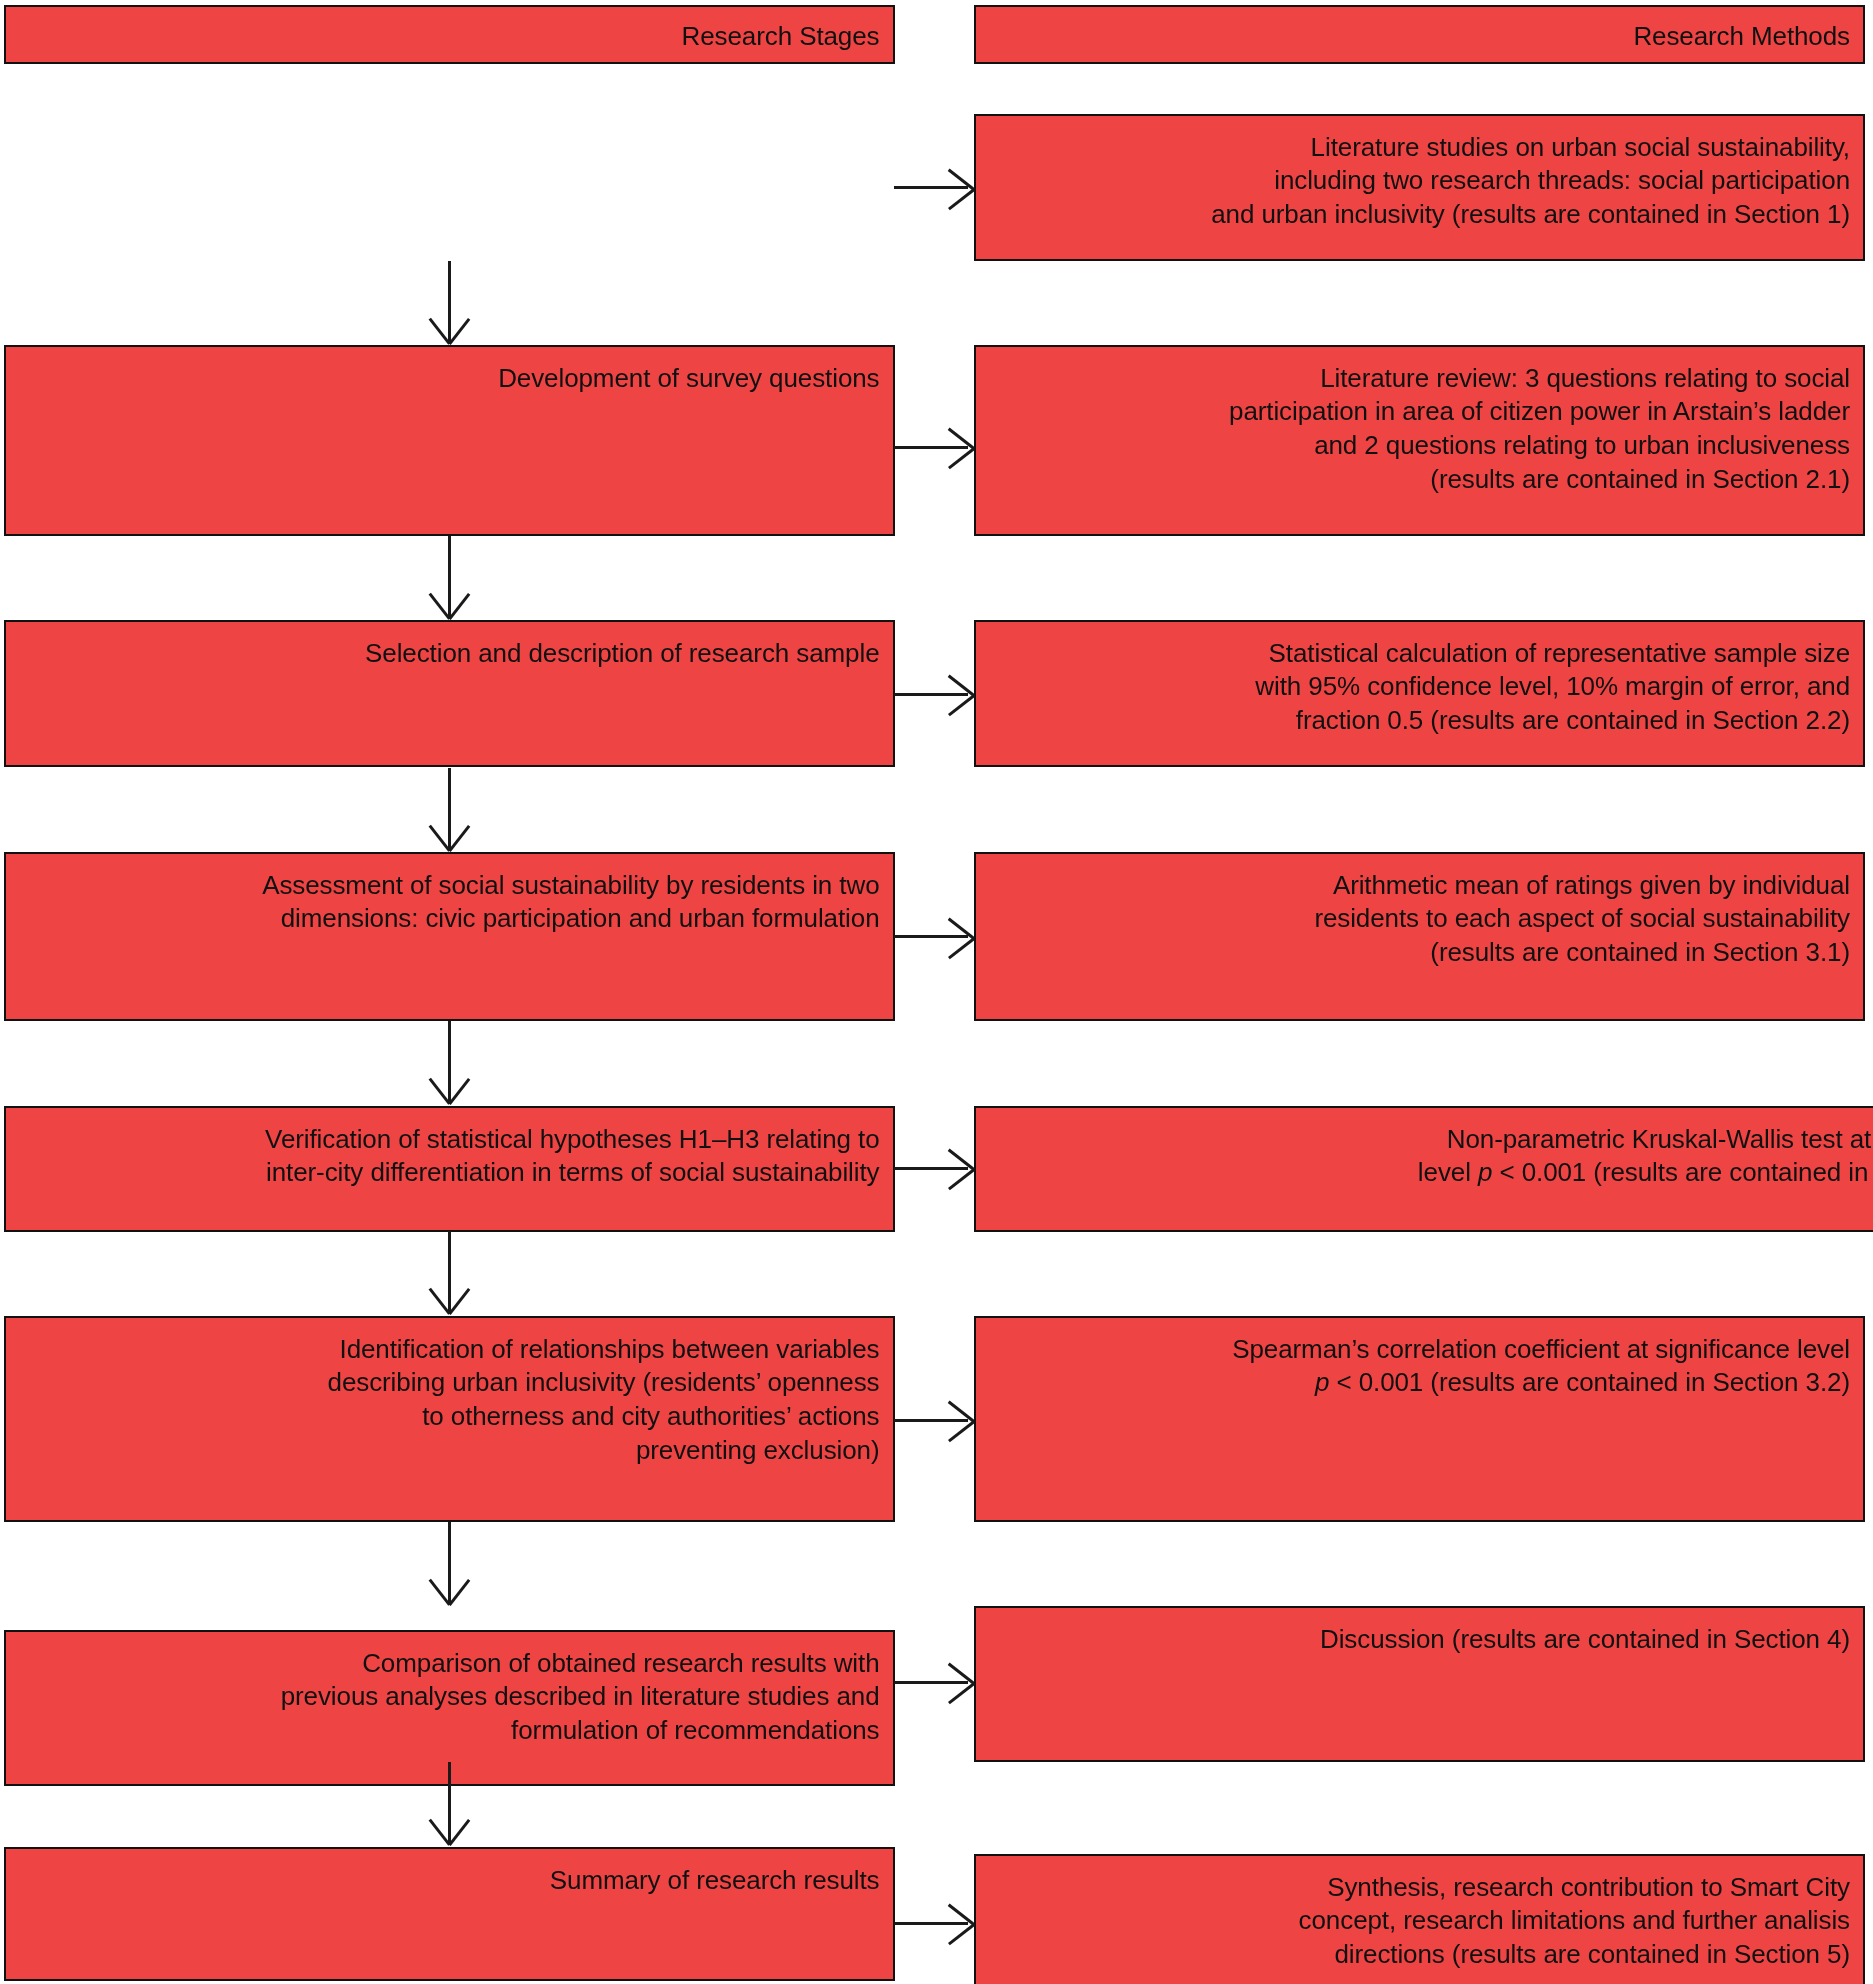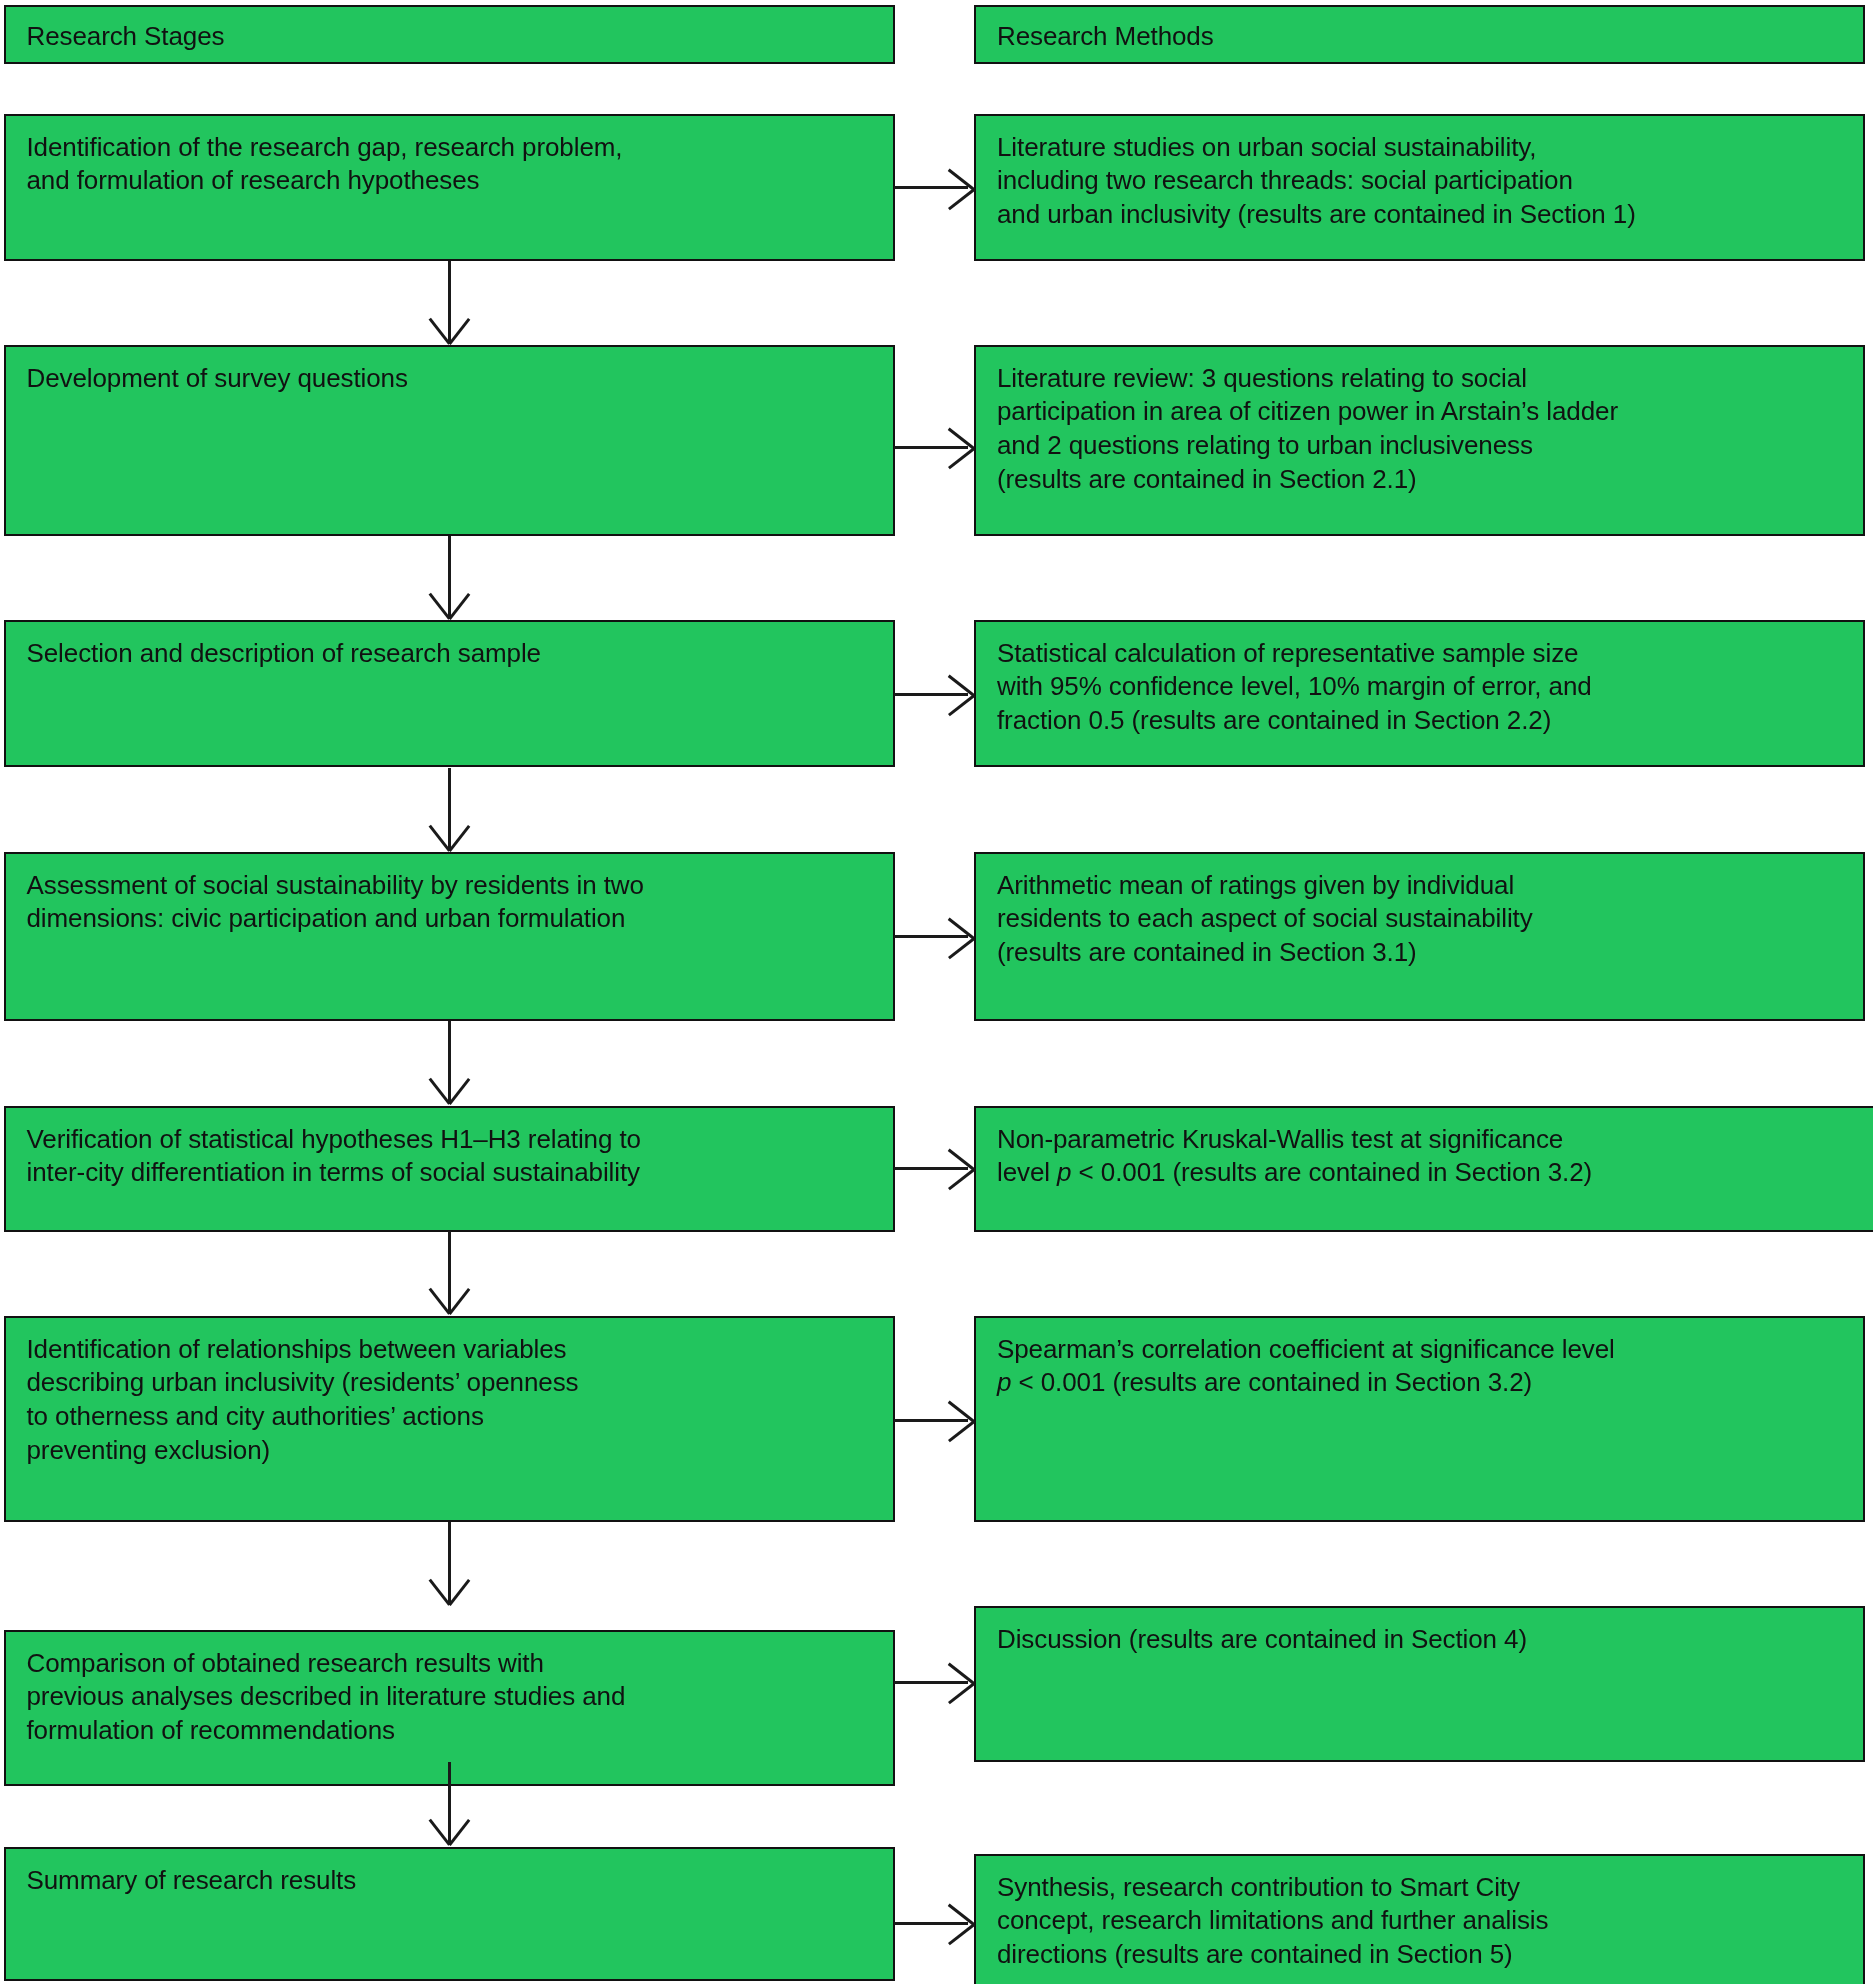--- a/index.html
+++ b/index.html
@@ -15,21 +15,22 @@
     position: relative;
     width: 1874px;
     height: 1985px;
     background: #ffffff;
     overflow: hidden;
   }
   .box {
     position: absolute;
     box-sizing: border-box;
     border: 2.2px solid #111111;
-    background: #22c55e;
+    background: #ef4444;
+    text-align: right;
   }
   .box-text {
     position: absolute;
     left: 21px;
     right: 13px;
     top: 14.7px;
     font-size: 26px;
     line-height: 1.30;
     letter-spacing: -0.1px;
     white-space: pre-line;
@@ -105,24 +106,20 @@
 <div id="canvas">
 
   <div class="box header-box" style="left:3.5px; top:5.2px; width:891px; height:59px;">
     <div class="box-text">Research Stages</div>
   </div>
 
   <div class="box header-box" style="left:974px; top:5.2px; width:891px; height:59px;">
     <div class="box-text">Research Methods</div>
   </div>
 
-  <div class="box" style="left:3.5px; top:114px; width:891px; height:147px;">
-    <div class="box-text">Identification of the research gap, research problem,
-and formulation of research hypotheses</div>
-  </div>
   <div class="box" style="left:974px; top:114px; width:891px; height:147px;">
     <div class="box-text">Literature studies on urban social sustainability,
 including two research threads: social participation
 and urban inclusivity (results are contained in Section 1)</div>
   </div>
   <div class="h-line" style="left:894px; top:186px; width:74px;"></div>
   <div class="h-head" style="left:942px; top:188px;"></div>
 
   <div class="v-line" style="left:448px; top:261px; height:82px;"></div>
   <div class="v-head" style="left:448px; top:312px;"></div>

